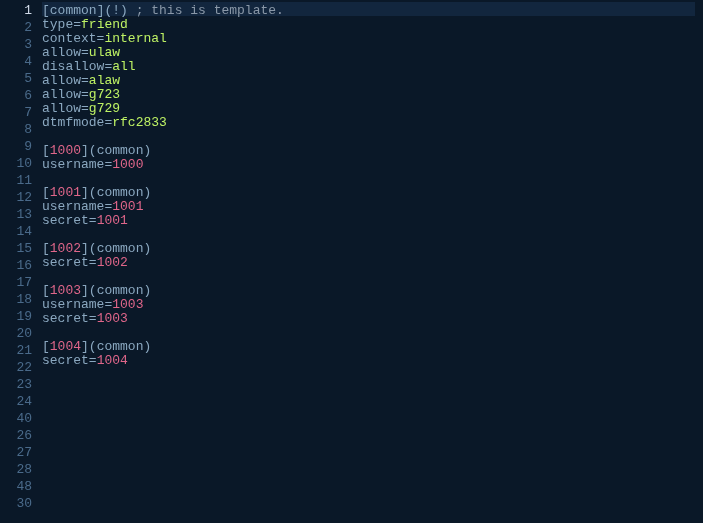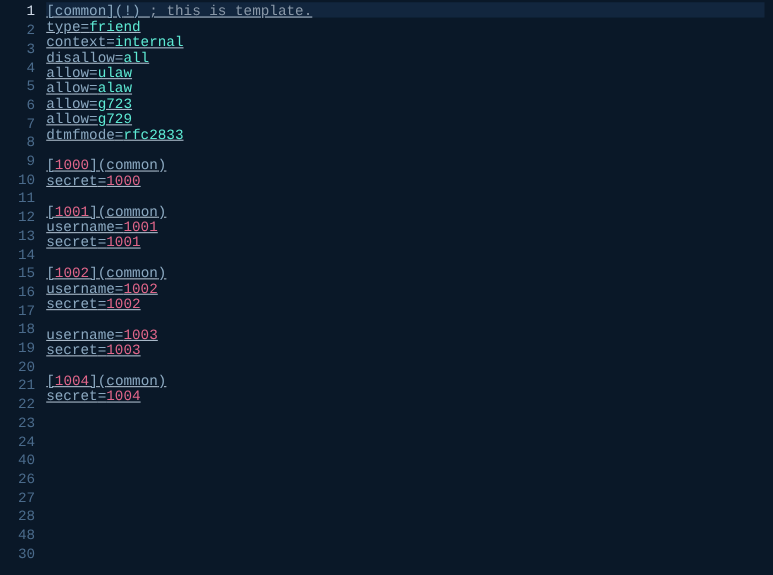--- a/index.html
+++ b/index.html
@@ -31,30 +31,29 @@
 }
 .gutter .ln.current {
   color: #d0dae8;
 }
 .code {
   flex: 1;
 }
 .line {
   height: 14px;
   white-space: pre;
-  text-decoration: underline;
 }
 .line.highlighted {
   background: #12263e;
   margin-right: 8px;
 }
 .t-punc   { color: #8ba8c0; }
 .t-ident  { color: #8ba8c0; }
 .t-eq     { color: #8ba8c0; }
-.t-plain  { color: #5eead4; }
+.t-plain  { color: #bef264; }
 .t-num    { color: #e0668a; }
 .t-comment{ color: #8a98a8; }
 </style>
 </head>
 <body>
 
 <div class="editor">
   <div class="gutter">
       <div class="ln current">1</div>
       <div class="ln">2</div>
@@ -84,37 +83,37 @@
       <div class="ln">26</div>
       <div class="ln">27</div>
       <div class="ln">28</div>
       <div class="ln">48</div>
       <div class="ln">30</div>
     </div>
   <div class="code">
       <div class="line highlighted"><span class="t-punc">[</span><span class="t-ident">common</span><span class="t-punc">](</span><span class="t-punc">!</span><span class="t-punc">) </span><span class="t-comment">; this is template.</span></div>
       <div class="line"><span class="t-ident">type</span><span class="t-eq">=</span><span class="t-plain">friend</span></div>
       <div class="line"><span class="t-ident">context</span><span class="t-eq">=</span><span class="t-plain">internal</span></div>
+      <div class="line"><span class="t-ident">allow</span><span class="t-eq">=</span><span class="t-plain">ulaw</span></div>
       <div class="line"><span class="t-ident">disallow</span><span class="t-eq">=</span><span class="t-plain">all</span></div>
-      <div class="line"><span class="t-ident">allow</span><span class="t-eq">=</span><span class="t-plain">ulaw</span></div>
       <div class="line"><span class="t-ident">allow</span><span class="t-eq">=</span><span class="t-plain">alaw</span></div>
       <div class="line"><span class="t-ident">allow</span><span class="t-eq">=</span><span class="t-plain">g723</span></div>
       <div class="line"><span class="t-ident">allow</span><span class="t-eq">=</span><span class="t-plain">g729</span></div>
       <div class="line"><span class="t-ident">dtmfmode</span><span class="t-eq">=</span><span class="t-plain">rfc2833</span></div>
       <div class="line"></div>
       <div class="line"><span class="t-punc">[</span><span class="t-num">1000</span><span class="t-punc">](</span><span class="t-ident">common</span><span class="t-punc">)</span></div>
-      <div class="line"><span class="t-ident">secret</span><span class="t-eq">=</span><span class="t-num">1000</span></div>
+      <div class="line"><span class="t-ident">username</span><span class="t-eq">=</span><span class="t-num">1000</span></div>
       <div class="line"></div>
       <div class="line"><span class="t-punc">[</span><span class="t-num">1001</span><span class="t-punc">](</span><span class="t-ident">common</span><span class="t-punc">)</span></div>
       <div class="line"><span class="t-ident">username</span><span class="t-eq">=</span><span class="t-num">1001</span></div>
       <div class="line"><span class="t-ident">secret</span><span class="t-eq">=</span><span class="t-num">1001</span></div>
       <div class="line"></div>
       <div class="line"><span class="t-punc">[</span><span class="t-num">1002</span><span class="t-punc">](</span><span class="t-ident">common</span><span class="t-punc">)</span></div>
-      <div class="line"><span class="t-ident">username</span><span class="t-eq">=</span><span class="t-num">1002</span></div>
       <div class="line"><span class="t-ident">secret</span><span class="t-eq">=</span><span class="t-num">1002</span></div>
       <div class="line"></div>
+      <div class="line"><span class="t-punc">[</span><span class="t-num">1003</span><span class="t-punc">](</span><span class="t-ident">common</span><span class="t-punc">)</span></div>
       <div class="line"><span class="t-ident">username</span><span class="t-eq">=</span><span class="t-num">1003</span></div>
       <div class="line"><span class="t-ident">secret</span><span class="t-eq">=</span><span class="t-num">1003</span></div>
       <div class="line"></div>
       <div class="line"><span class="t-punc">[</span><span class="t-num">1004</span><span class="t-punc">](</span><span class="t-ident">common</span><span class="t-punc">)</span></div>
       <div class="line"><span class="t-ident">secret</span><span class="t-eq">=</span><span class="t-num">1004</span></div>
     </div>
 </div>
 
 </body></html>

